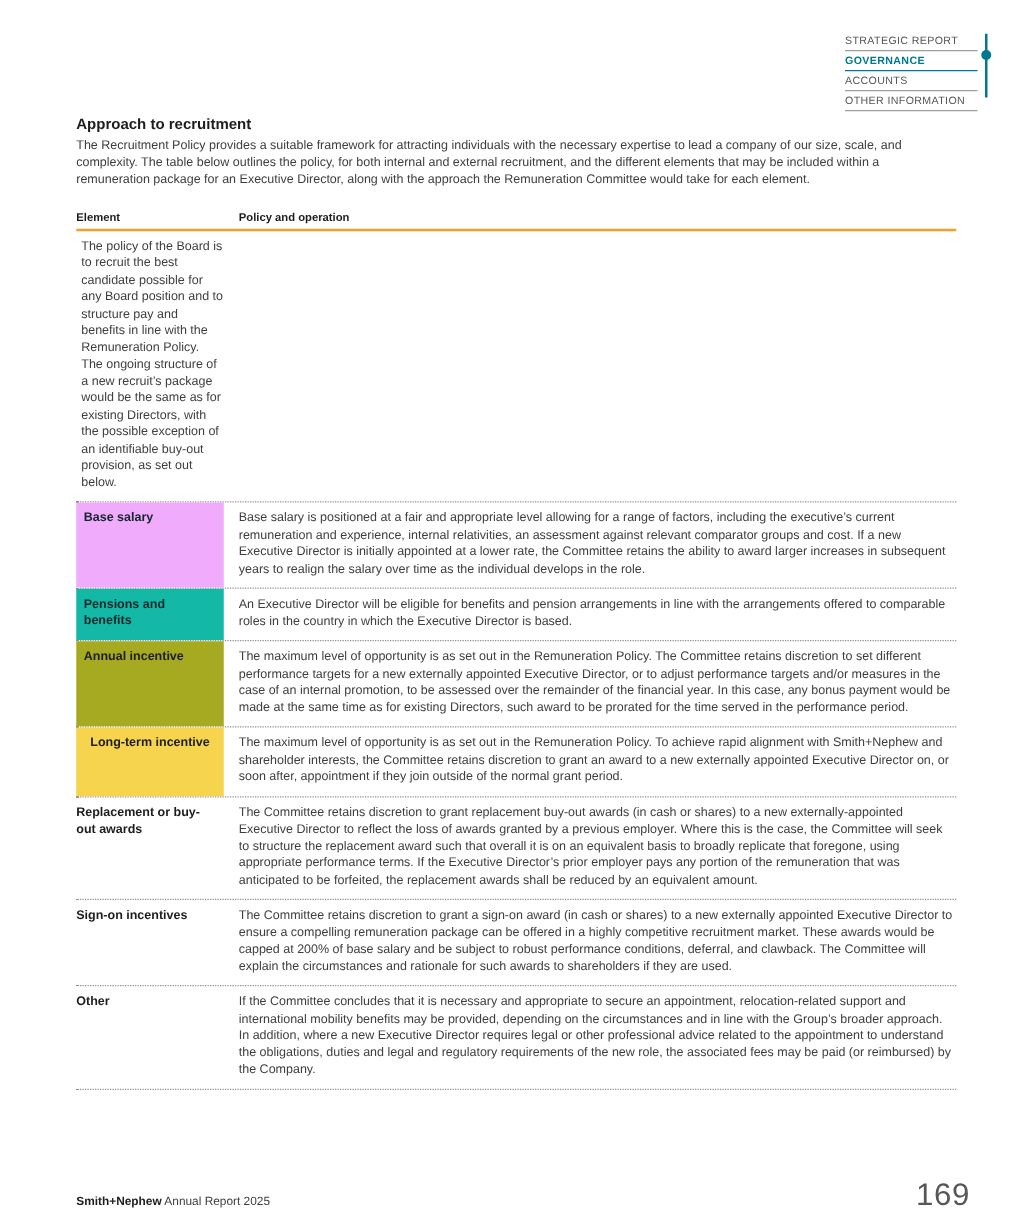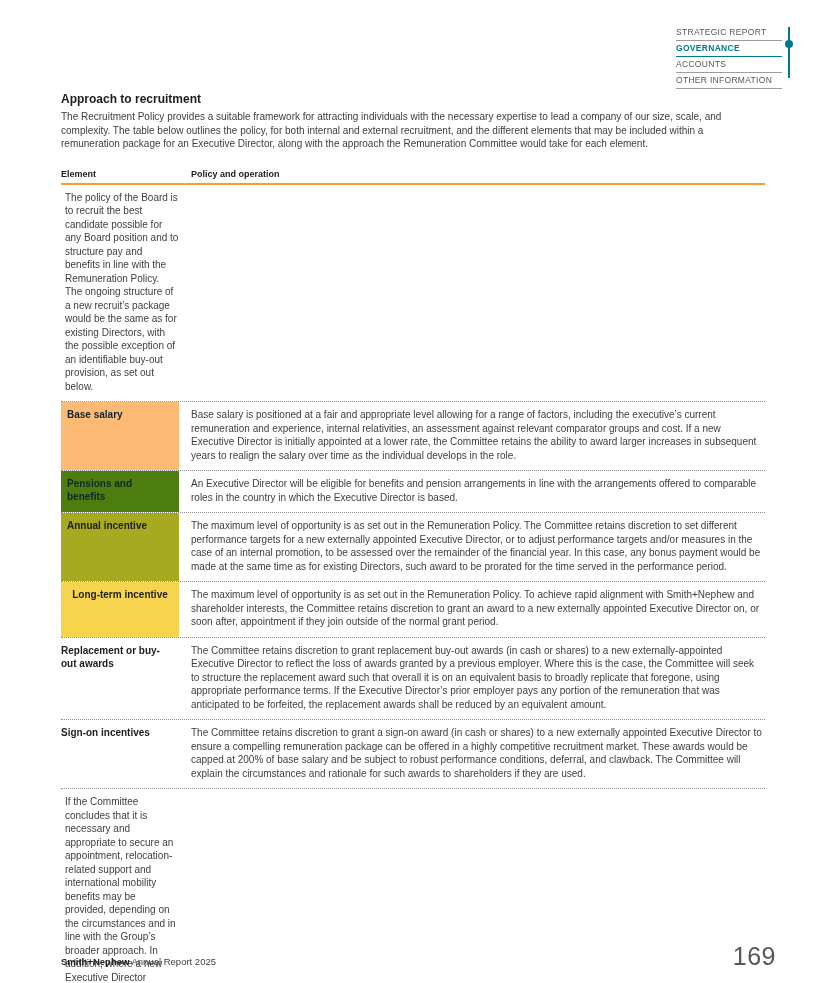--- a/index.html
+++ b/index.html
@@ -142,28 +142,28 @@
     <div class="thead" style="border-bottom-color: rgb(240, 160, 47);">
       <div class="th">Element</div>
       <div class="th policy">Policy and operation</div>
     </div>
     <div id="table-body">
   <div class="trow">
     <div class="cell-policy">The policy of the Board is to recruit the best candidate possible for any Board position and to structure pay and benefits in line with the Remuneration Policy. The ongoing structure of a new recruit’s package would be the same as for existing Directors, with the possible exception of an identifiable buy-out provision, as set out below.</div>
   </div>
 
   <div class="trow">
-    <div class="cell-el has-bg" style="background: #fdba74;">
+    <div class="cell-el has-bg" style="background: #f0abfc;">
       <span class="el-label" style="color: rgb(18, 39, 44);">Base salary</span>
     </div>
     <div class="cell-policy">Base salary is positioned at a fair and appropriate level allowing for a range of factors, including the executive’s current remuneration and experience, internal relativities, an assessment against relevant comparator groups and cost. If a new Executive Director is initially appointed at a lower rate, the Committee retains the ability to award larger increases in subsequent years to realign the salary over time as the individual develops in the role.</div>
   </div>
 
   <div class="trow">
-    <div class="cell-el has-bg" style="background: #4d7c0f;">
+    <div class="cell-el has-bg" style="background: #14b8a6;">
       <span class="el-label" style="color: rgb(18, 39, 44);">Pensions and benefits</span>
     </div>
     <div class="cell-policy">An Executive Director will be eligible for benefits and pension arrangements in line with the arrangements offered to comparable roles in the country in which the Executive Director is based.</div>
   </div>
 
   <div class="trow">
     <div class="cell-el has-bg" style="background: rgb(166, 170, 33);">
       <span class="el-label" style="color: rgb(29, 29, 27);">Annual incentive</span>
     </div>
     <div class="cell-policy">The maximum level of opportunity is as set out in the Remuneration Policy. The Committee retains discretion to set different performance targets for a new externally appointed Executive Director, or to adjust performance targets and/or measures in the case of an internal promotion, to be assessed over the remainder of the financial year. In this case, any bonus payment would be made at the same time as for existing Directors, such award to be prorated for the time served in the performance period.</div>
@@ -184,20 +184,23 @@
   </div>
 
   <div class="trow">
     <div class="cell-el">
       <span class="el-label" style="color: rgb(29, 29, 27);">Sign-on incentives</span>
     </div>
     <div class="cell-policy">The Committee retains discretion to grant a sign-on award (in cash or shares) to a new externally appointed Executive Director to ensure a compelling remuneration package can be offered in a highly competitive recruitment market. These awards would be capped at 200% of base salary and be subject to robust performance conditions, deferral, and clawback. The Committee will explain the circumstances and rationale for such awards to shareholders if they are used.</div>
   </div>
 
   <div class="trow">
+    <div class="cell-el">
+      <span class="el-label" style="color: rgb(29, 29, 27);">Other</span>
+    </div>
     <div class="cell-policy">If the Committee concludes that it is necessary and appropriate to secure an appointment, relocation-related support and international mobility benefits may be provided, depending on the circumstances and in line with the Group’s broader approach. In addition, where a new Executive Director requires legal or other professional advice related to the appointment to understand the obligations, duties and legal and regulatory requirements of the new role, the associated fees may be paid (or reimbursed) by the Company.</div>
   </div>
 </div>
   </div>
 </main>
 
 <footer class="footer">
   <div class="footer-left">
     <span class="brand">Smith+Nephew</span><span> Annual Report 2025</span>
   </div>

